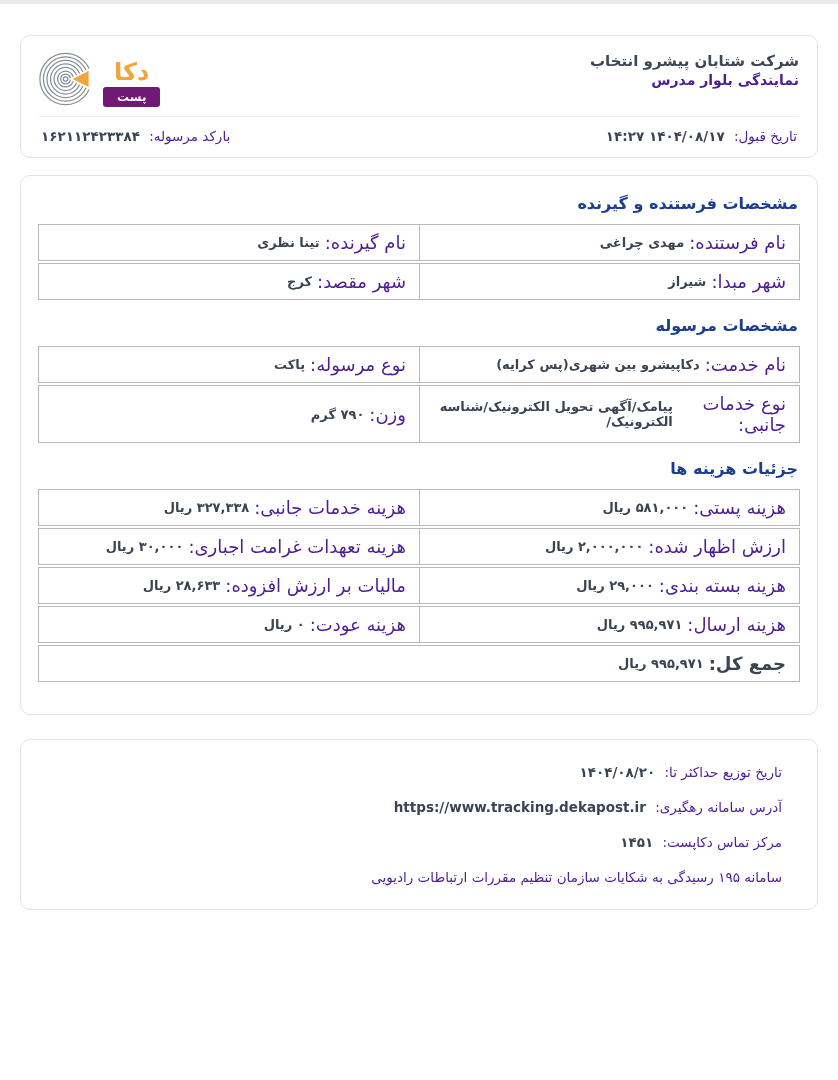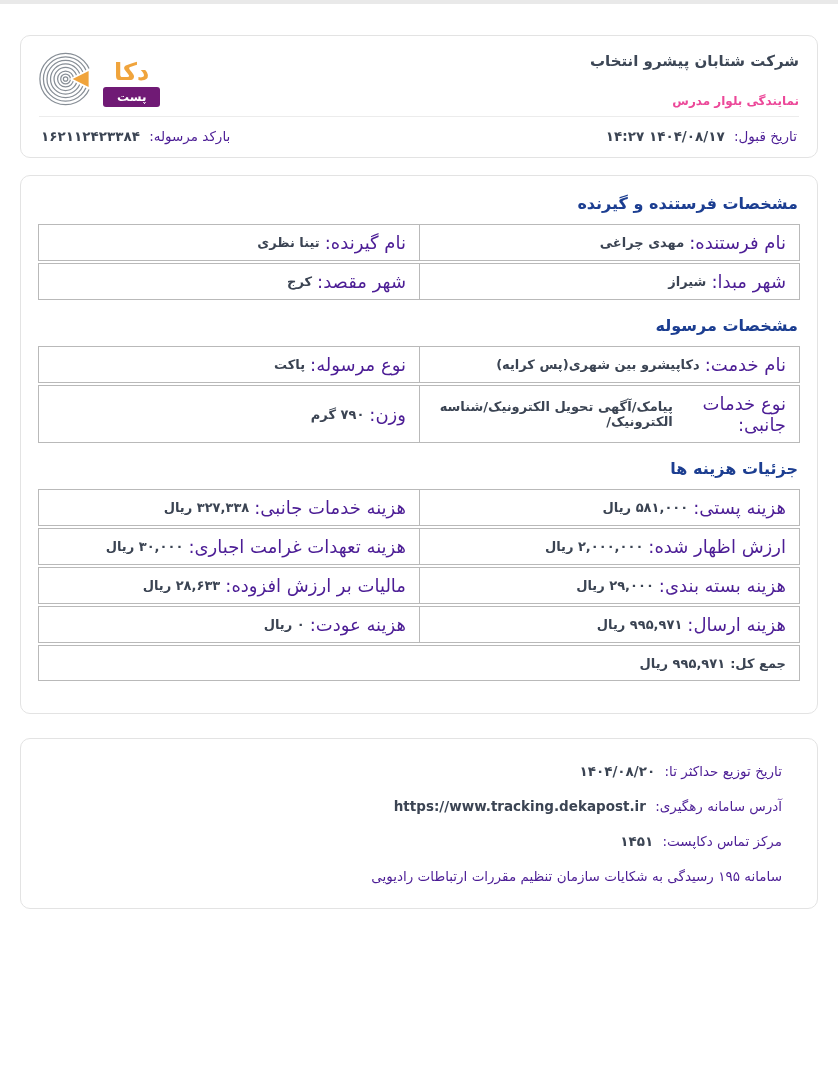--- a/index.html
+++ b/index.html
@@ -11,22 +11,22 @@
   }
   .topbar{height:4px;background:#e9e9e9;width:100%;}
   .card{
     margin:0 20px;background:#fff;border:1px solid #e3e3e3;border-radius:10px;
     box-sizing:border-box;
   }
   
   .card-header{margin-top:31px;padding:0 16px;}
   .hdr-top{display:flex;justify-content:space-between;align-items:flex-start;padding:12px 2px 4px;}
   .company{padding-top:6px;}
-  .company-name{font-weight:bold;font-size:15px;color:#3d4756;line-height:1.0;margin-bottom:25px;}
-  .agency{font-weight:bold;font-size:12px;color:#ec4899;}
+  .company-name{font-weight:bold;font-size:15px;color:#3d4756;line-height:1.0;margin-bottom:3px;}
+  .agency{font-weight:bold;font-size:14px;color:#4c1d95;}
   .logo{display:flex;align-items:flex-start;gap:2px;direction:ltr;}
   .logo-spiral{width:62px;height:62px;display:block;}
   .logo-texts{display:flex;flex-direction:column;align-items:center;margin-top:12px;}
   .logo-brand{color:#f0a43c;font-weight:bold;font-size:24px;line-height:1;letter-spacing:1px;}
   .logo-sub{background:#701a75;color:#fff;font-weight:bold;font-size:12px;border-radius:3px;
             padding:3px 14px;margin-top:3px;letter-spacing:3px;}
   .hdr-divider{border:none;border-top:1px solid #ececec;margin:2px 2px 0;}
   .hdr-bottom{display:flex;justify-content:space-between;align-items:center;padding:11px 4px 13px;}
   .kv{font-size:13.5px;}
   .lbl{color:#4c1d95;font-weight:normal;}
@@ -43,21 +43,21 @@
     margin-bottom:2px;min-height:34px;
   }
   .cell{
     flex:1 1 50%;display:flex;align-items:center;justify-content:flex-start;
     padding:7px 13px;font-size:13px;box-sizing:border-box;
   }
   .trow .cell:first-child{border-left:1px solid #b9b9b9;}
   .trow-full .cell{flex:1 1 100%;border-left:none !important;}
   .cell .lbl{font-size:18px;}
   .cell .val{font-size:13px;}
-  .total-lbl{font-weight:bold;color:#3b4453;font-size:13px;}
+  .total-lbl{font-weight:bold;color:#3b4453;font-size:18px;}
   
   .card-footer{margin-top:24px;padding:24px 33px 24px;}
   .f-line{text-align:right;font-size:13.5px;margin:0 2px 19px;}
   .f-line:last-child{margin-bottom:0;}
   .ltr-val{direction:ltr;unicode-bidi:embed;display:inline-block;}
 </style>
 </head>
 <body>
 
 <div class="topbar"></div>

